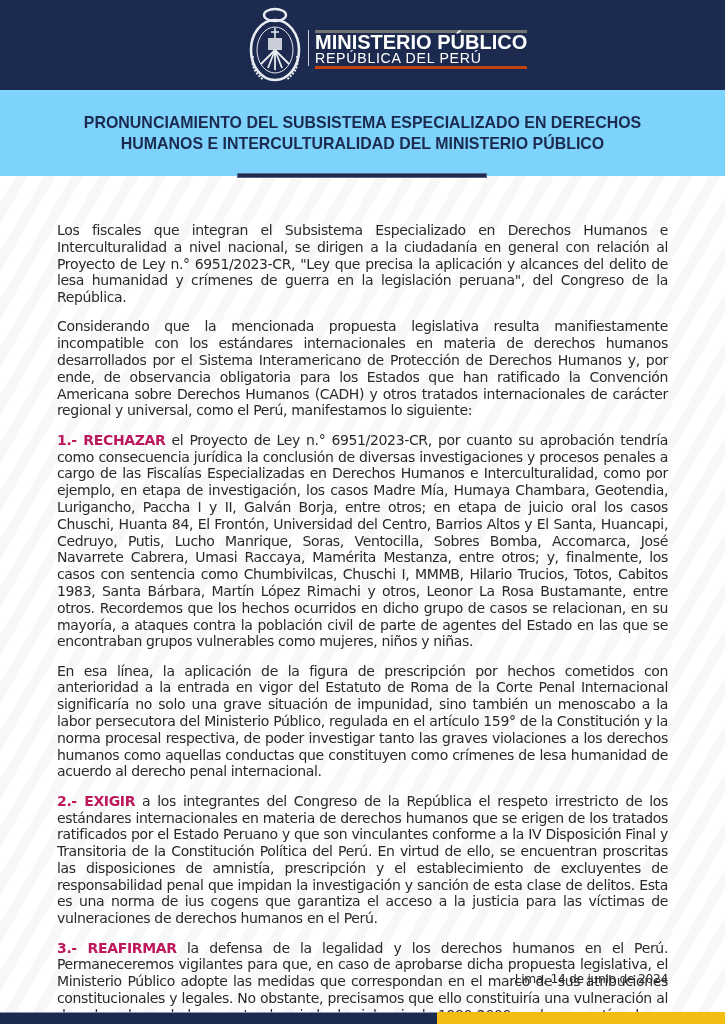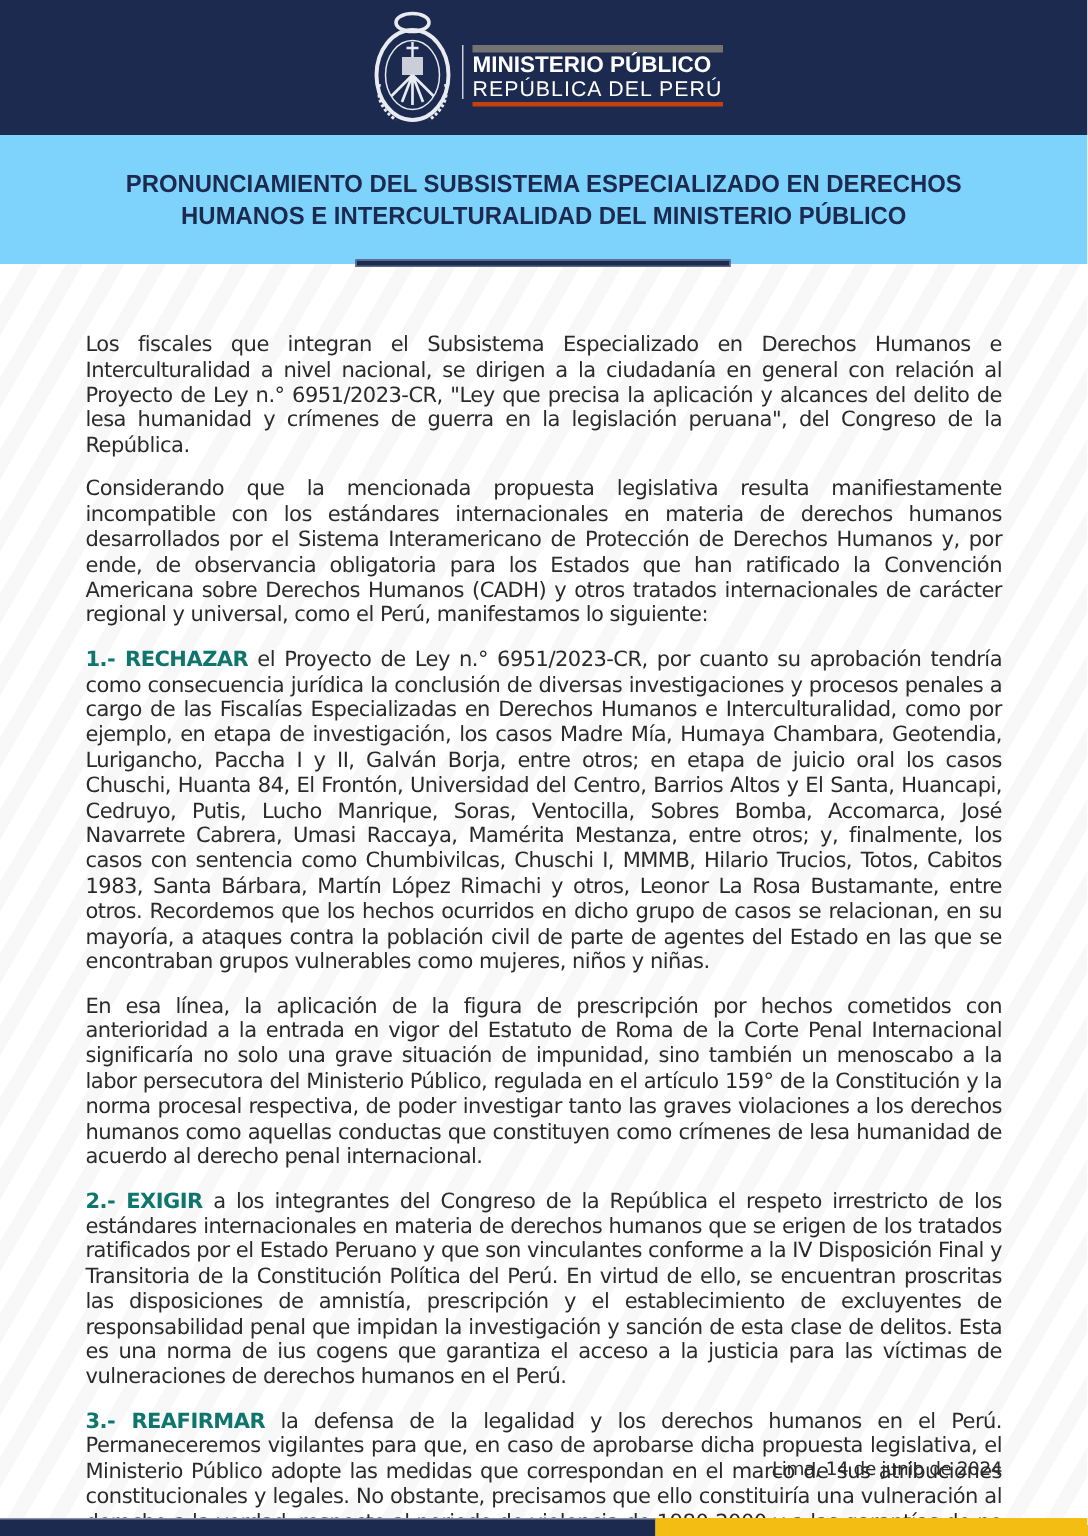--- a/index.html
+++ b/index.html
@@ -20,22 +20,22 @@
   .seal {
     position: absolute; left: 244px; top: 6px; width: 62px; height: 80px;
   }
   .header-divider {
     position: absolute; left: 308px; top: 30px; width: 1px; height: 36px; background: #c9cfdc;
   }
   .brand {
     position: absolute; left: 315px; top: 30px; color: #ffffff;
   }
   .brand-line1 {
-    font-family: "Liberation Sans", sans-serif; font-weight: bold; font-size: 15px;
-    letter-spacing: 0px; line-height: 16px; border-top: 5px solid #737373; padding-top: 1px;
+    font-family: "Liberation Sans", sans-serif; font-weight: bold; font-size: 20px;
+    letter-spacing: 0px; line-height: 16px; border-top: 3px solid #737373; padding-top: 1px;
     white-space: nowrap;
   }
   .brand-line2 {
     font-family: "Liberation Sans", sans-serif; font-size: 14.2px; letter-spacing: 0.7px;
     line-height: 16px; border-bottom: 3px solid #c2410c; white-space: nowrap;
   }
   .title-band {
     position: absolute; left: 0; top: 90px; width: 725px; height: 86px;
     background: #7dd3fc;
   }
@@ -49,21 +49,21 @@
     position: absolute; left: 237px; top: 173px; width: 250px; height: 5px;
     background: #1b2a4e; border: 1px solid #5a6a8e; box-sizing: border-box;
   }
   .content {
     position: absolute; left: 57px; top: 222px; width: 611px;
     color: #2a2a2a; font-family: "DejaVu Sans", sans-serif; font-size: 14px;
     line-height: 16.8px; text-align: justify;
     letter-spacing: -0.35px;
   }
   .content p { margin: 0 0 12.5px 0; }
-  .content b { font-weight: bold; color: #0f766e; }
+  .content b { font-weight: bold; color: #be185d; }
   .date {
     position: absolute; right: 57px; top: 972px;
     color: #2a2a2a; font-family: "DejaVu Sans", sans-serif; font-size: 12.3px;
     letter-spacing: -0.3px;
   }
   .footer-navy {
     position: absolute; left: 0; top: 1012px; width: 437px; height: 12px; background: #1b2a4e;
     border-top: 1px solid #8a93ab; box-sizing: border-box;
   }
   .footer-yellow {

